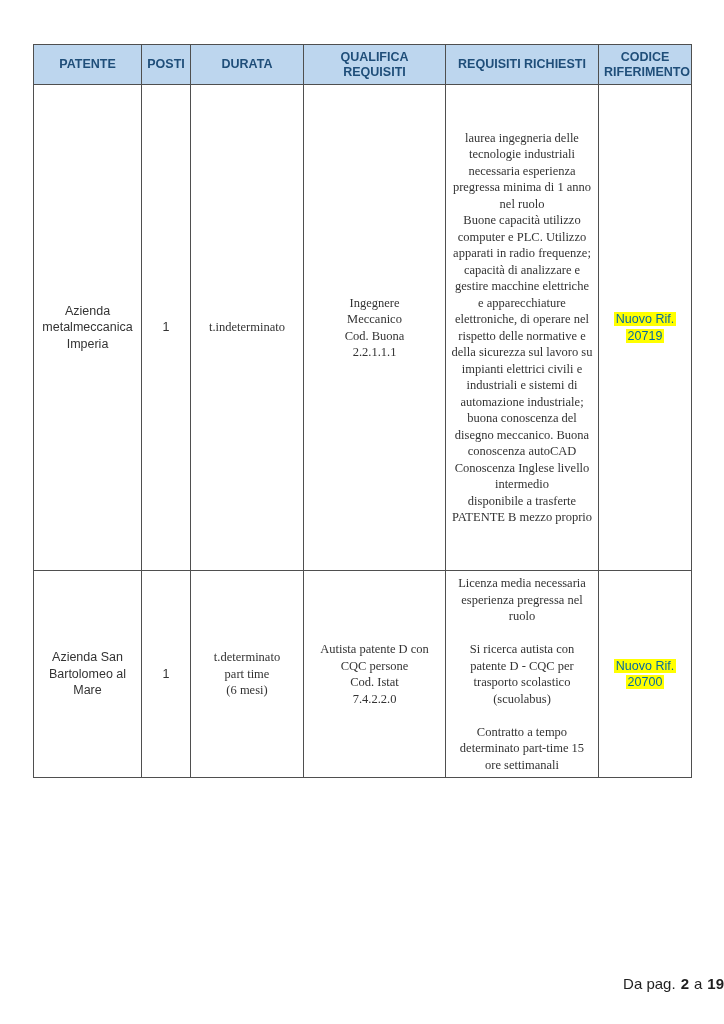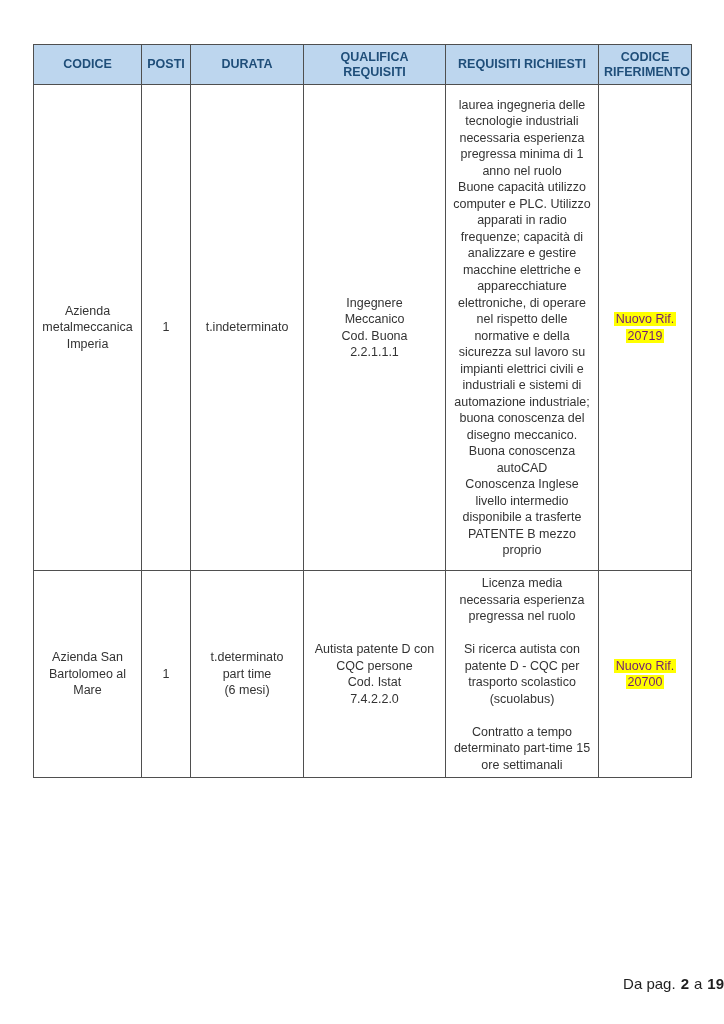--- a/index.html
+++ b/index.html
@@ -41,24 +41,24 @@
     line-height: 15px;
     height: 40px;
   }
   .doc-table td {
     font-size: 12.5px;
     line-height: 16.5px;
     color: var(--body-text);
   }
   tr.row-first td  { height: 486px; }
   tr.row-second td { height: 207px; }
-  .pre { white-space: pre-line; }
+  .pre { white-space: pre-line; font-family: Liberation Serif, serif; }
   .hl {
     background: var(--highlight-yellow);
-    color: #701a75;
+    color: #0369a1;
     white-space: pre-line;
     padding: 0 2px;
     -webkit-box-decoration-break: clone;
     box-decoration-break: clone;
     text-align: right;
   }
   .footer {
     position: absolute;
     left: 0;
     top: 975px;
@@ -79,21 +79,21 @@
   <colgroup>
     <col style="width:108px">
     <col style="width:49px">
     <col style="width:113px">
     <col style="width:142px">
     <col style="width:153px">
     <col style="width:93px">
   </colgroup>
   <thead>
     <tr>
-      <th>CODICE</th>
+      <th>PATENTE</th>
       <th>POSTI</th>
       <th>DURATA</th>
       <th>QUALIFICA REQUISITI</th>
       <th>REQUISITI RICHIESTI</th>
       <th>CODICE RIFERIMENTO</th>
     </tr>
   </thead>
   <tbody>
     <tr class="row-first">
       <td>Azienda metalmeccanica Imperia</td>

